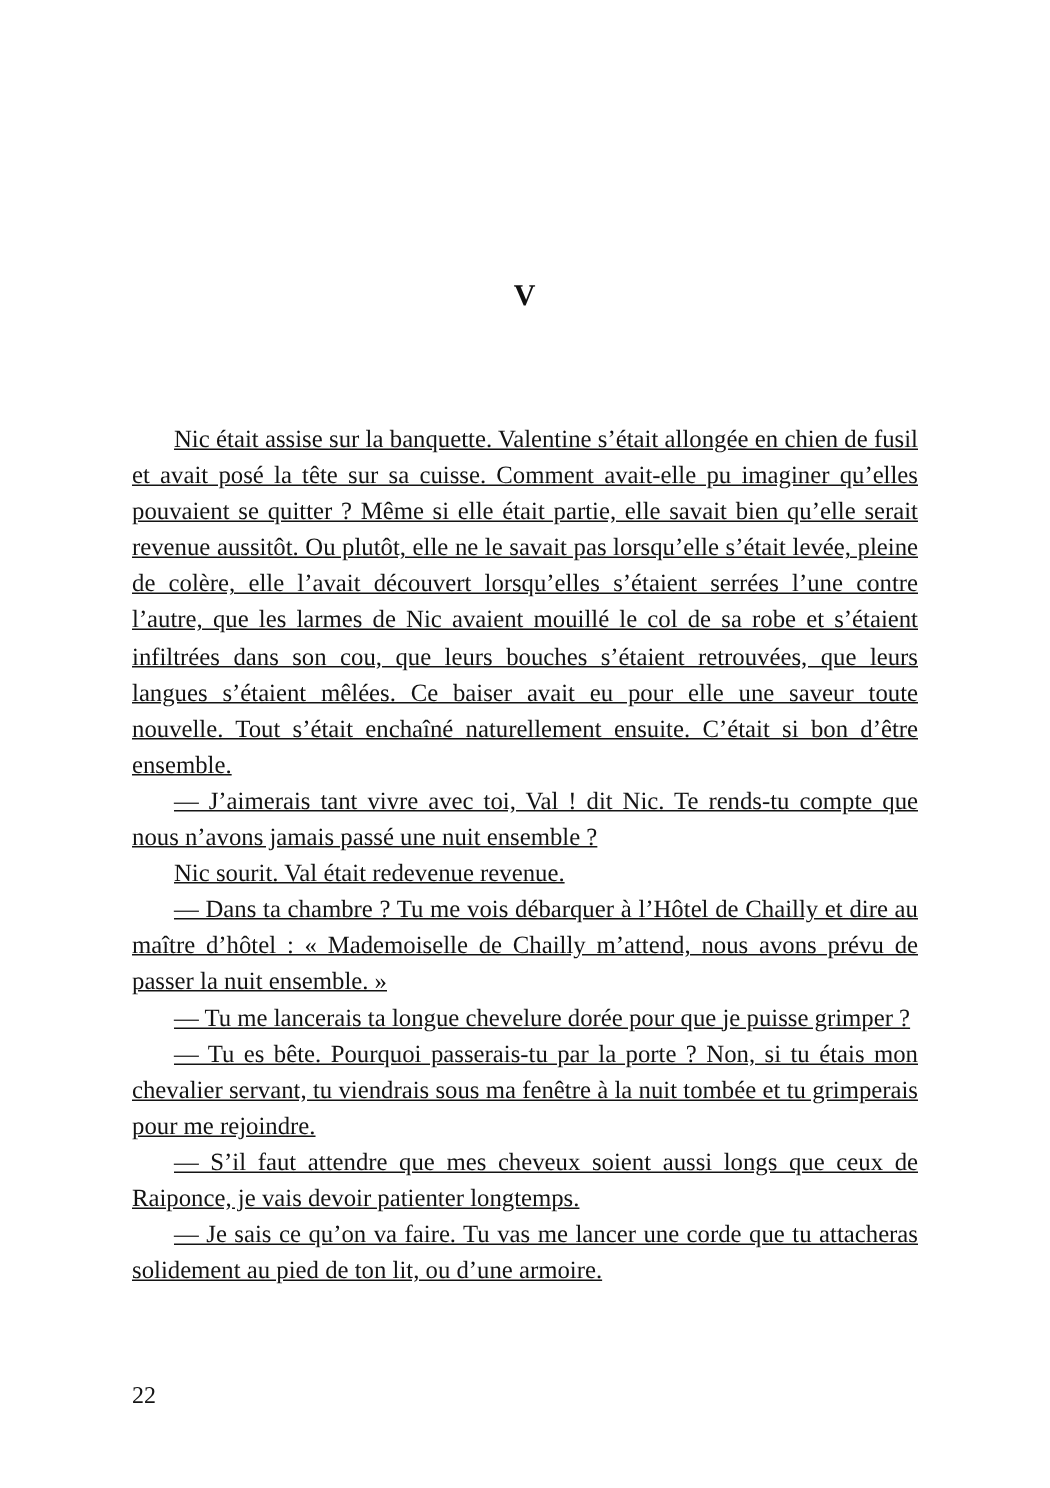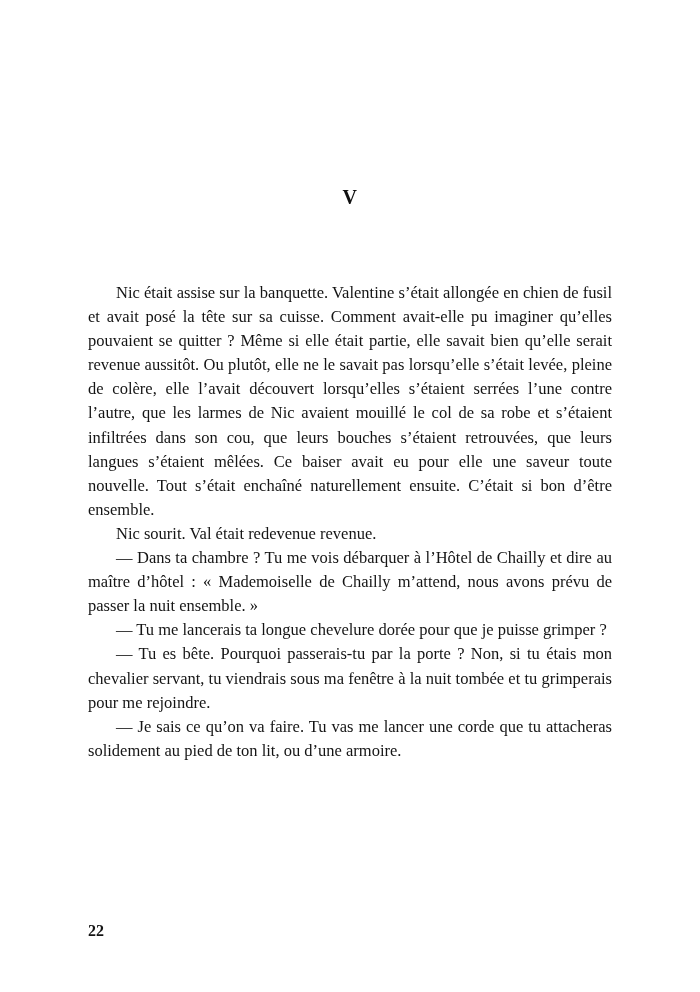--- a/index.html
+++ b/index.html
@@ -30,41 +30,43 @@
   .text-block {
     margin-top: 72px;
   }
   .text-block p {
     margin: 0;
     font-size: 16.5px;
     line-height: 24.1px;
     text-align: justify;
     text-indent: 28px;
     color: #141414;
+    text-decoration: underline;
   }
   .page-number {
     position: absolute;
     left: 88px;
     bottom: 52px;
     font-size: 16px;
     color: #141414;
-    font-weight: bold;
   }
 </style>
 </head>
 <body>
 
 <div class="book-page">
 
   <h1 class="chapter-heading">V</h1>
 
   <div class="text-block">
     <p>Nic était assise sur la banquette. Valentine s’était allongée en chien de fusil et avait posé la tête sur sa cuisse. Comment avait-elle pu imaginer qu’elles pouvaient se quitter ? Même si elle était partie, elle savait bien qu’elle serait revenue aussitôt. Ou plutôt, elle ne le savait pas lorsqu’elle s’était levée, pleine de colère, elle l’avait découvert lorsqu’elles s’étaient serrées l’une contre l’autre, que les larmes de Nic avaient mouillé le col de sa robe et s’étaient infiltrées dans son cou, que leurs bouches s’étaient retrouvées, que leurs langues s’étaient mêlées. Ce baiser avait eu pour elle une saveur toute nouvelle. Tout s’était enchaîné naturellement ensuite. C’était si bon d’être ensemble.</p>
+    <p>— J’aimerais tant vivre avec toi, Val ! dit Nic. Te rends-tu compte que nous n’avons jamais passé une nuit ensemble ?</p>
     <p>Nic sourit. Val était redevenue revenue.</p>
     <p>— Dans ta chambre ? Tu me vois débarquer à l’Hôtel de Chailly et dire au maître d’hôtel : « Mademoiselle de Chailly m’attend, nous avons prévu de passer la nuit ensemble. »</p>
     <p>— Tu me lancerais ta longue chevelure dorée pour que je puisse grimper ?</p>
     <p>— Tu es bête. Pourquoi passerais-tu par la porte ? Non, si tu étais mon chevalier servant, tu viendrais sous ma fenêtre à la nuit tombée et tu grimperais pour me rejoindre.</p>
+    <p>— S’il faut attendre que mes cheveux soient aussi longs que ceux de Raiponce, je vais devoir patienter longtemps.</p>
     <p>— Je sais ce qu’on va faire. Tu vas me lancer une corde que tu attacheras solidement au pied de ton lit, ou d’une armoire.</p>
   </div>
 
   <div class="page-number">22</div>
 
 </div>
 
 </body></html>

